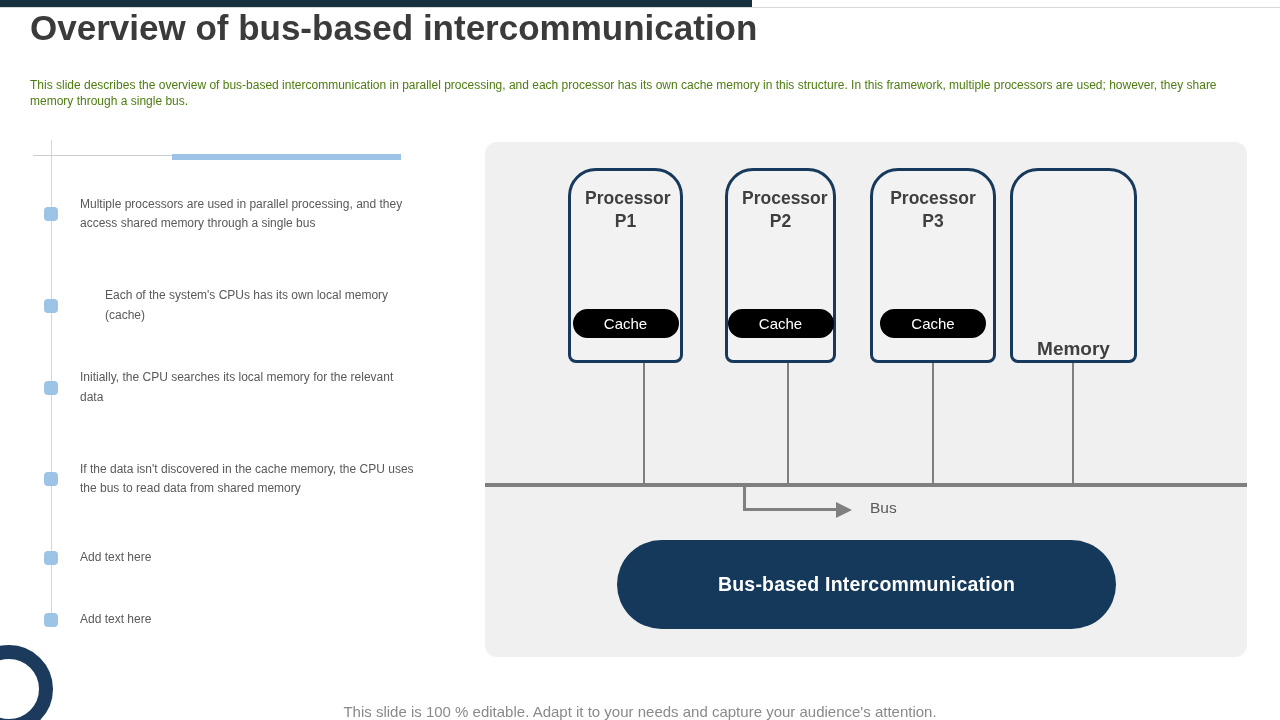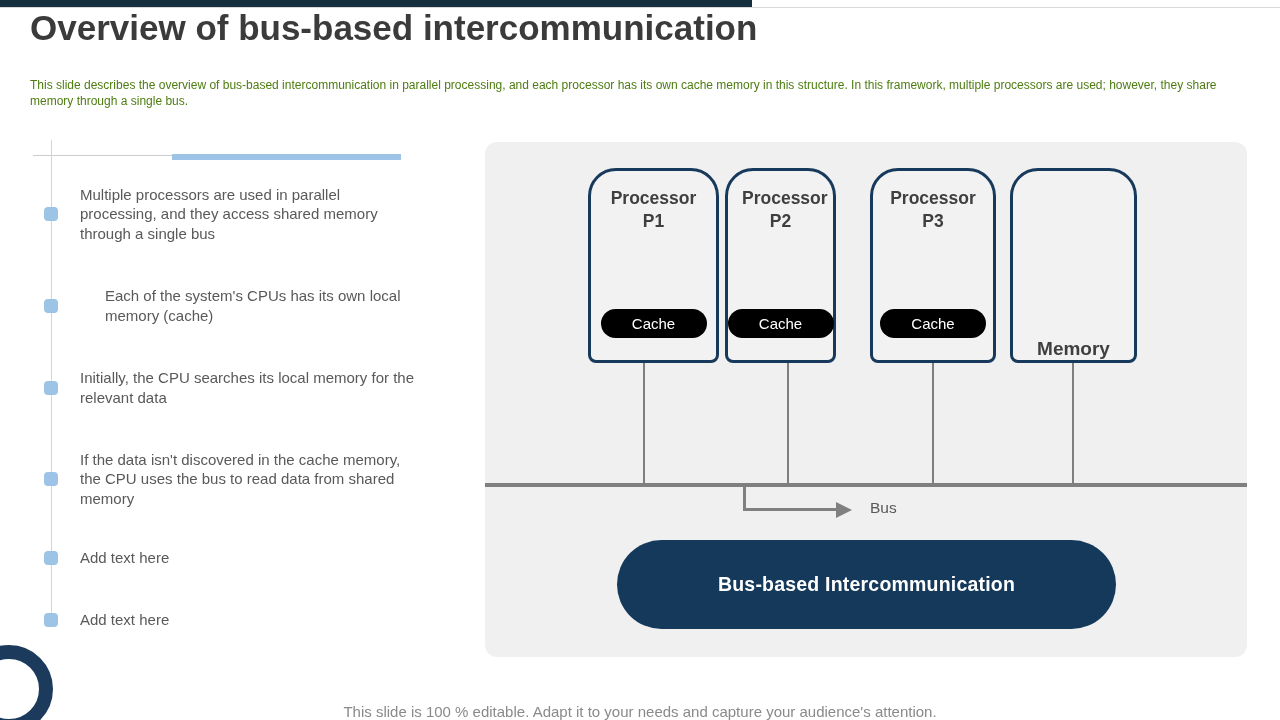--- a/index.html
+++ b/index.html
@@ -16,21 +16,21 @@
   .subtitle { position:absolute; left:30px; top:62px; width:1210px; font-size:12px; line-height:15.5px; color:#4d7c0f;margin-top:16px; }
 
   
   .h-thin-line { position:absolute; left:33px; top:155px; width:139px; height:1px; background:#C9CDD1; }
   .accent-bar { position:absolute; left:172px; top:154px; width:229px; height:6px; background:#9DC3E6; }
   .v-timeline { position:absolute; left:51px; top:140px; width:1px; height:486px; background:#D3D6D9; }
 
   
   .bullet-row { position:absolute; left:44px; width:372px; display:flex; align-items:center; }
   .bullet-sq { flex:0 0 14px; width:14px; height:14px; border-radius:4px; background:#9DC3E6; margin-right:22px; }
-  .bullet-text { font-size:15px; line-height:19.5px; color:#595959; width:345px; }
+  .bullet-text { font-size:12px; line-height:19.5px; color:#595959; width:345px; }
 
   
   .panel { position:absolute; left:485px; top:142px; width:762px; height:515px; background:#F0F0F0; border-radius:12px; }
   .proc-box { position:absolute; top:26px; height:195px; border:3px solid #17395C; border-radius:28px 28px 8px 8px; background:#F2F2F2; text-align:center; }
   .proc-label { margin-top:16px; font-size:17.5px; line-height:23px; font-weight:700; color:#3F3F3F; padding:0 14px; }
   .cache-pill { position:absolute; left:50%; transform:translateX(-50%); bottom:22px; width:106px; height:29px; border-radius:15px; background:#000000; color:#ffffff; font-size:15px; display:flex; align-items:center; justify-content:center;margin-top:43px; }
   .memory-box { display:flex; align-items:flex-end; justify-content:center; }
   .memory-label { font-size:19px; font-weight:700; color:#3F3F3F; }
 
   .connector { position:absolute; width:2px; height:120px; top:221px; background:#7F7F7F; }
@@ -86,21 +86,21 @@
     <span class="bullet-sq"></span>
     <span class="bullet-text">Add text here</span>
   </div>
   <div class="bullet-row" style="top:610px; height:19px;">
     <span class="bullet-sq"></span>
     <span class="bullet-text">Add text here</span>
   </div>
 
   <div class="panel">
 
-    <div class="proc-box" style="left:103px; width:131px;">
+    <div class="proc-box" style="left:83px; width:115px;">
       <div class="proc-label">Processor P1</div>
       <div class="cache-pill">Cache</div>
     </div>
     <div class="proc-box" style="left:240px; width:111px;">
       <div class="proc-label">Processor P2</div>
       <div class="cache-pill">Cache</div>
     </div>
     <div class="proc-box" style="left:385px; width:126px;">
       <div class="proc-label">Processor P3</div>
       <div class="cache-pill">Cache</div>

